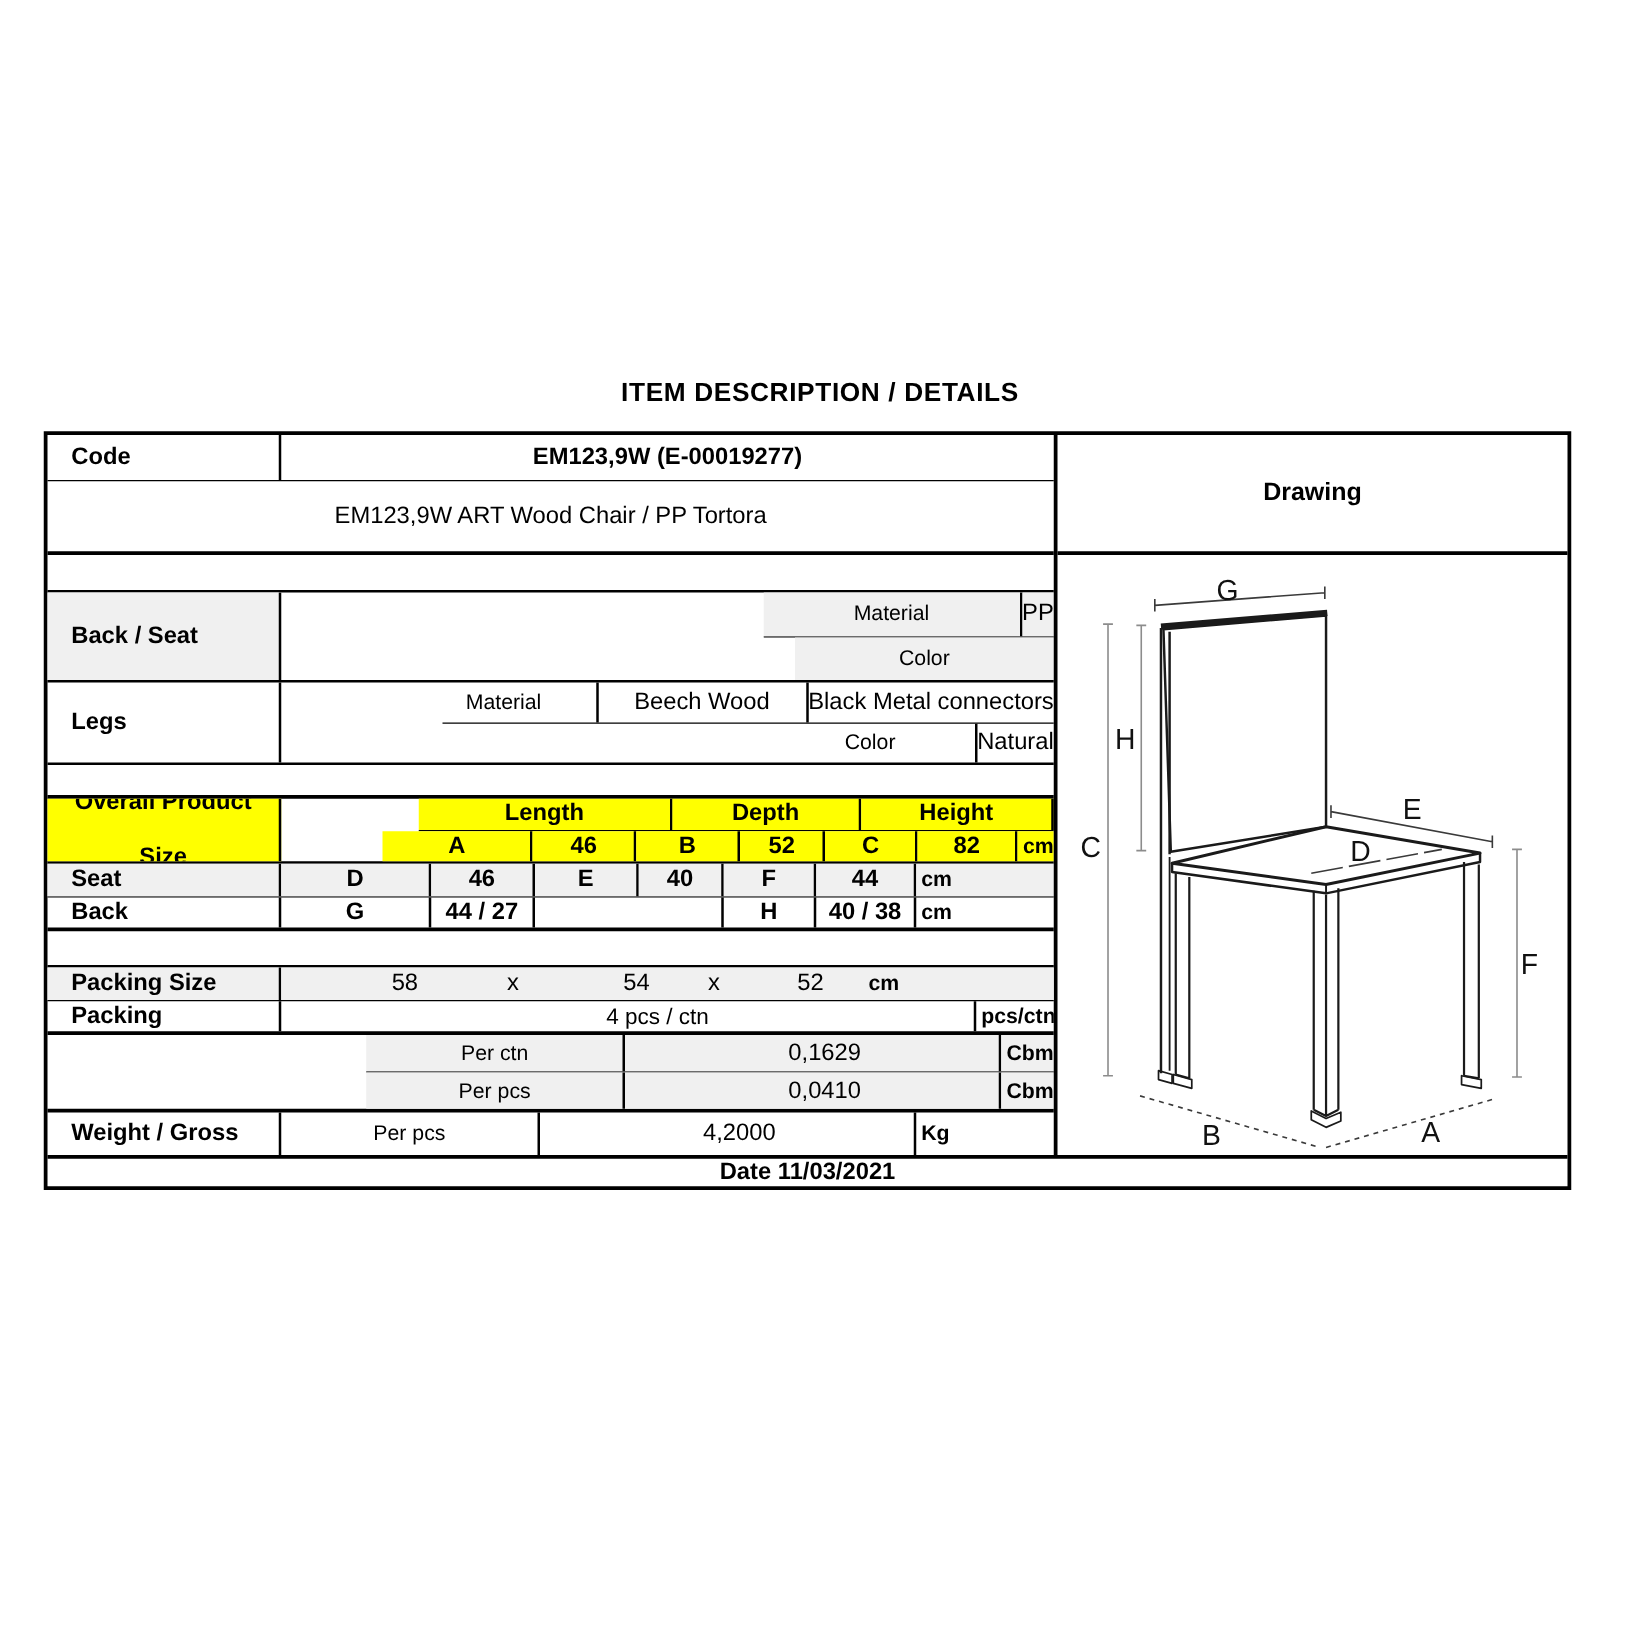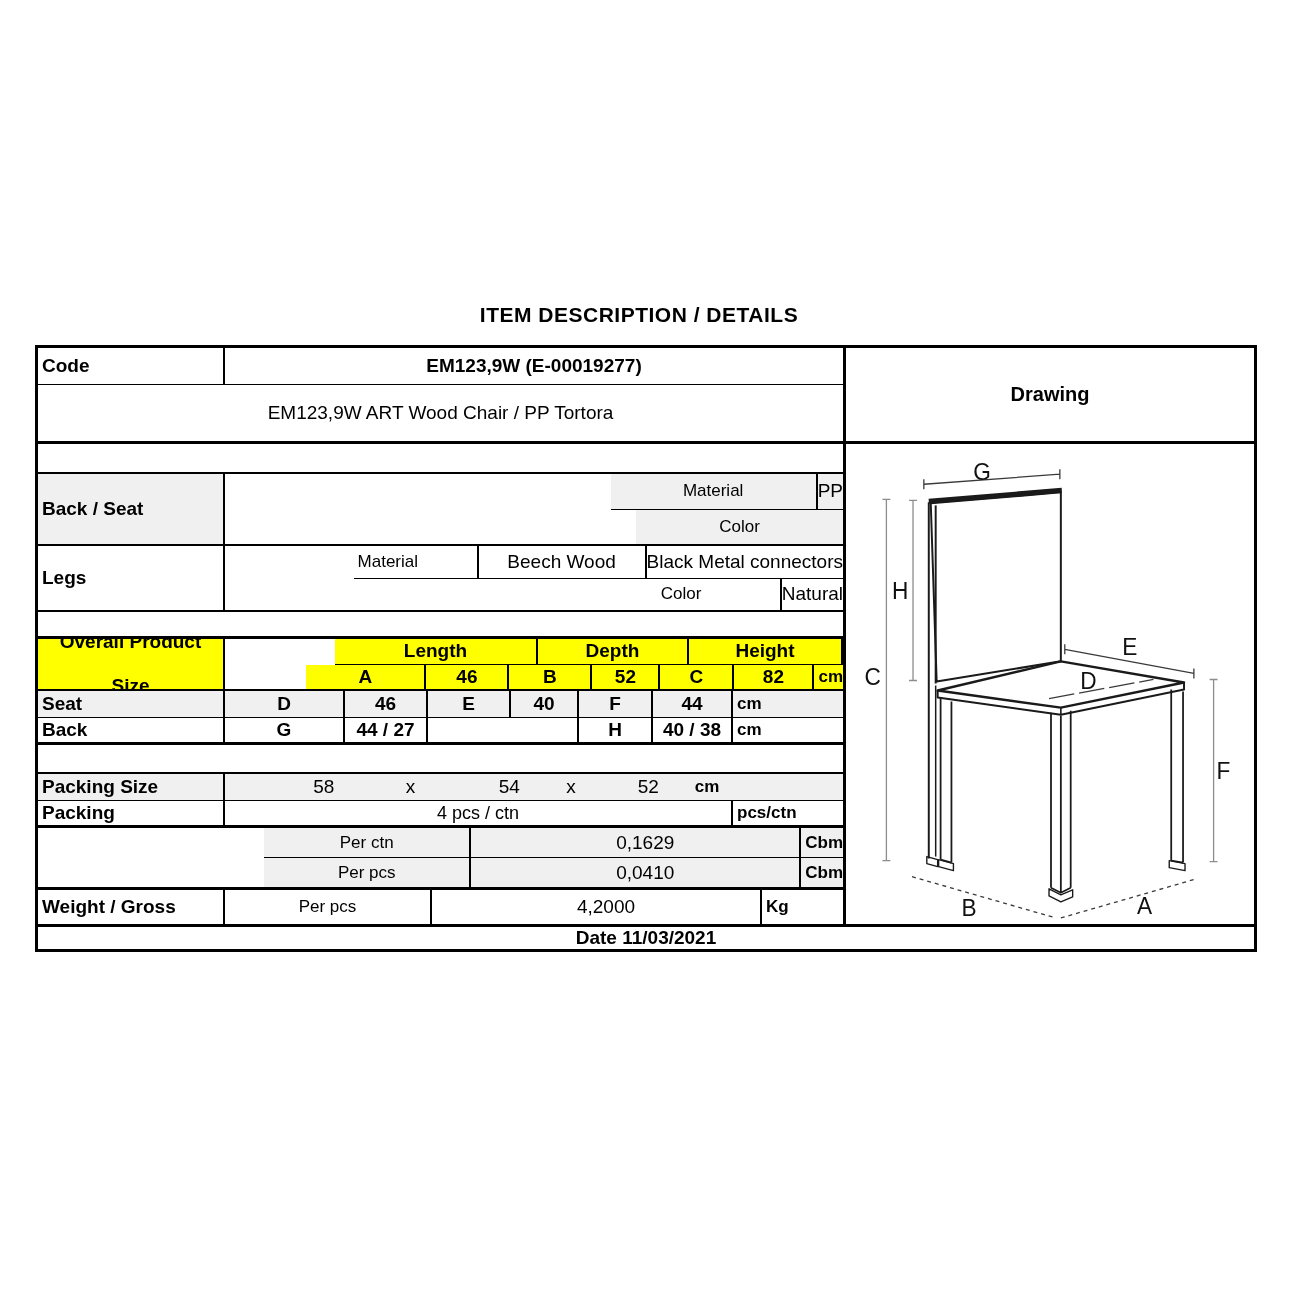--- a/index.html
+++ b/index.html
@@ -1,47 +1,47 @@
 <!DOCTYPE html>
 <html><head>
 <meta charset="utf-8">
 <style>
   html,body{margin:0;padding:0;background:#fff;}
   .page{position:relative;width:1300px;height:1300px;background:#fff;overflow:hidden;
         font-family:"Liberation Sans","DejaVu Sans",sans-serif;color:#000;}
-  .title{position:absolute;left:28px;top:303px;width:1222px;text-align:center;
+  .title{position:absolute;left:45px;top:303px;width:1222px;text-align:center;
          font-size:21px;font-weight:bold;letter-spacing:.5px;}
   .sheet{position:absolute;left:35px;top:345px;width:1222px;height:607px;
          border:3px solid #000;box-sizing:border-box;display:flex;flex-direction:column;background:#fff;}
   .main-band{flex:1;display:flex;min-height:0;}
   .left-col{width:805px;display:flex;flex-direction:column;box-sizing:border-box;}
   .right-col{flex:1;display:flex;flex-direction:column;border-left:3px solid #000;box-sizing:border-box;min-width:0;}
   .row,.section{display:flex;box-sizing:border-box;flex:none;}
   .c{box-sizing:border-box;border-right:2px solid #000;display:flex;align-items:center;
      justify-content:center;overflow:hidden;white-space:nowrap;font-size:19px;}
   .c:last-child{border-right:none;}
-  .left{justify-content:flex-start;padding-left:4px;}
+  .left{justify-content:flex-start;padding-left:19px;}
   .bold{font-weight:bold;}
   .fs17{font-size:17px;}
   .fs18{font-size:18px;}
   .gray{background:#f0f0f0;}
   .yellow{background:#ffff00;gap:20px;}
   .bb1{border-bottom:1.5px solid #000;}
   .bb2{border-bottom:2px solid #000;}
   .bb3{border-bottom:3px solid #000;}
   .col-label{width:187px;}
   .grow{flex:1;}
   .sec-rows{flex:1;display:flex;flex-direction:column;min-width:0;align-items:flex-end;}
   .sec-rows .row{flex:1;}
   
   .w207{width:207px;} .w125{width:125px;} .w168{width:168px;}
   .sz1{width:120px;} .sz2{width:83px;} .sz3{width:83px;} .sz4{width:68px;}
   .sz5{width:74px;} .sz6{width:80px;}
   .span-ld{width:203px;} .span-dp{width:151px;} .span-ht{width:154px;}
-  .w508{width:508px;} .w301{width:330px;padding-left:20px;}
+  .w508{width:508px;margin-left:48px;} .w301{width:301px;padding-left:20px;}
   .unit-cell{justify-content:flex-start;padding-left:4px;font-weight:bold;font-size:17px;}
   
   .r-code{height:37px;} .r-desc{height:59px;} .r-sp1{height:30px;}
   .sec-bs{height:72px;} .sec-legs{height:66px;} .r-sp2{height:27px;}
   .sec-size{height:52px;} .r-seat{height:27px;} .r-back{height:27px;}
   .r-sp3{height:29px;} .r-psize{height:27px;} .r-pack{height:27px;}
   .sec-vol{height:62px;} .r-weight{height:34px;}
   .two-line{flex-direction:column;line-height:1.25;justify-content:center;}
   .ps-cell{position:relative;}
   .ps-cell span{position:absolute;top:50%;transform:translate(-50%,-50%);}

